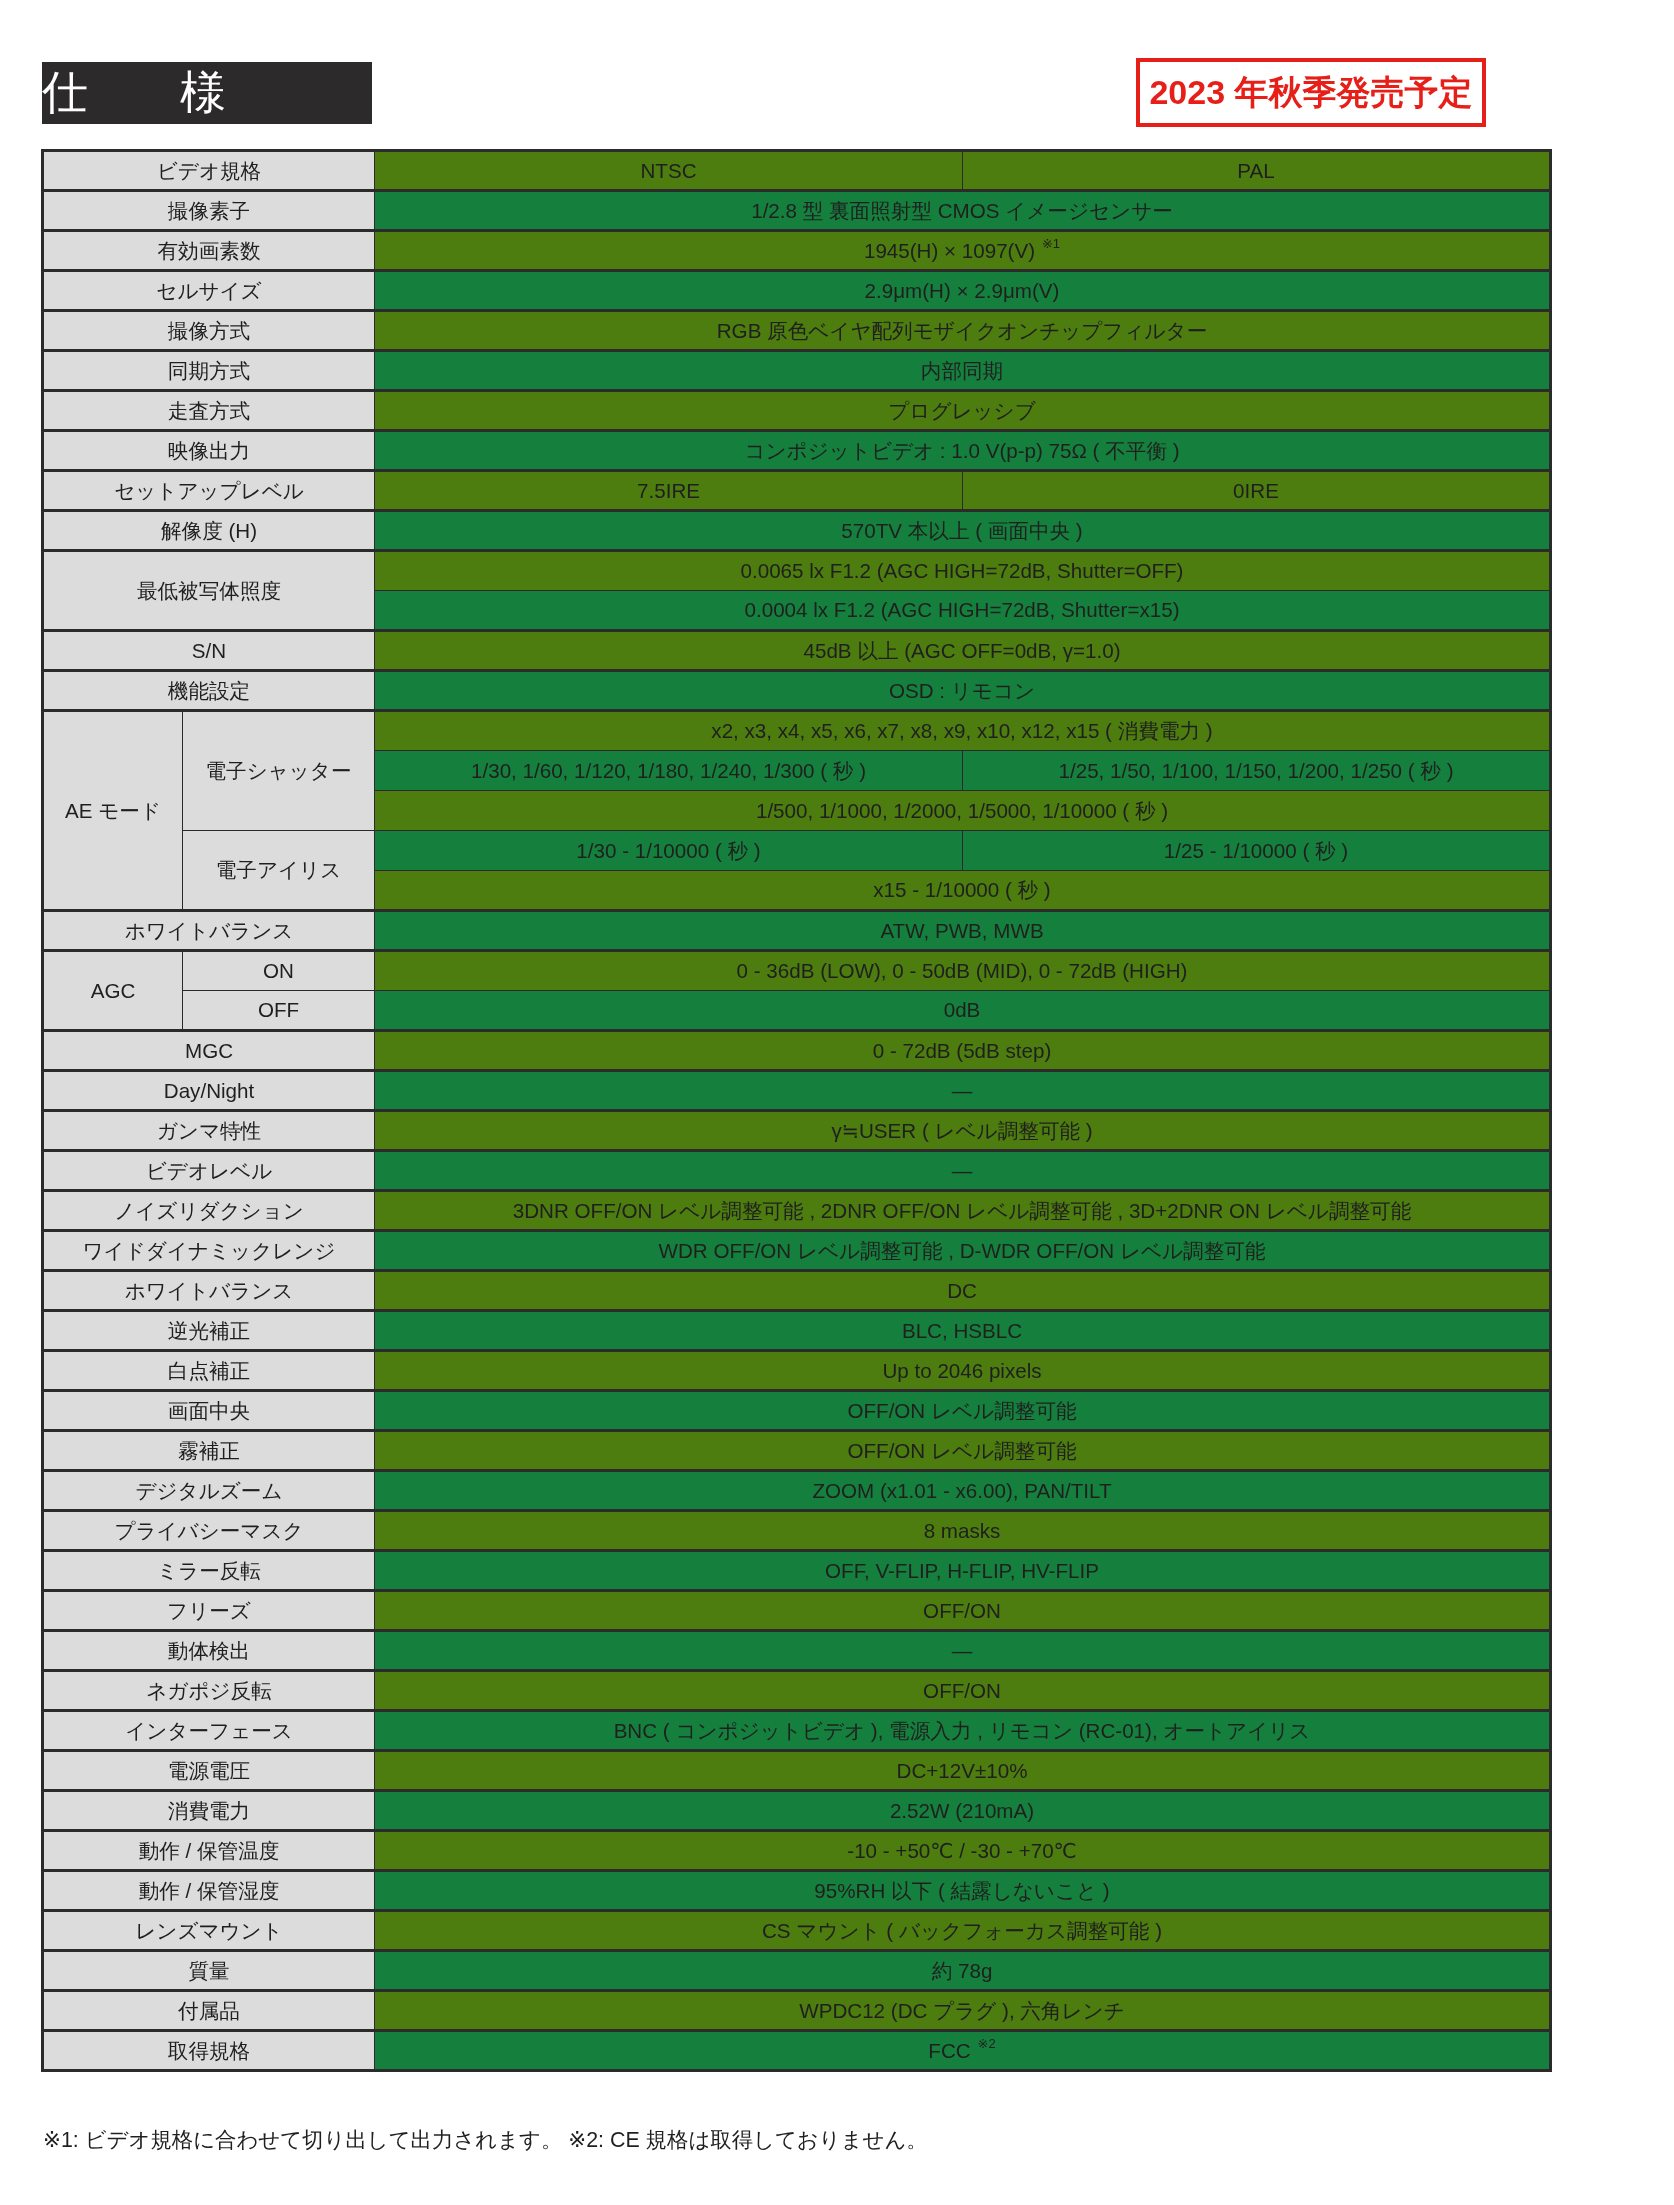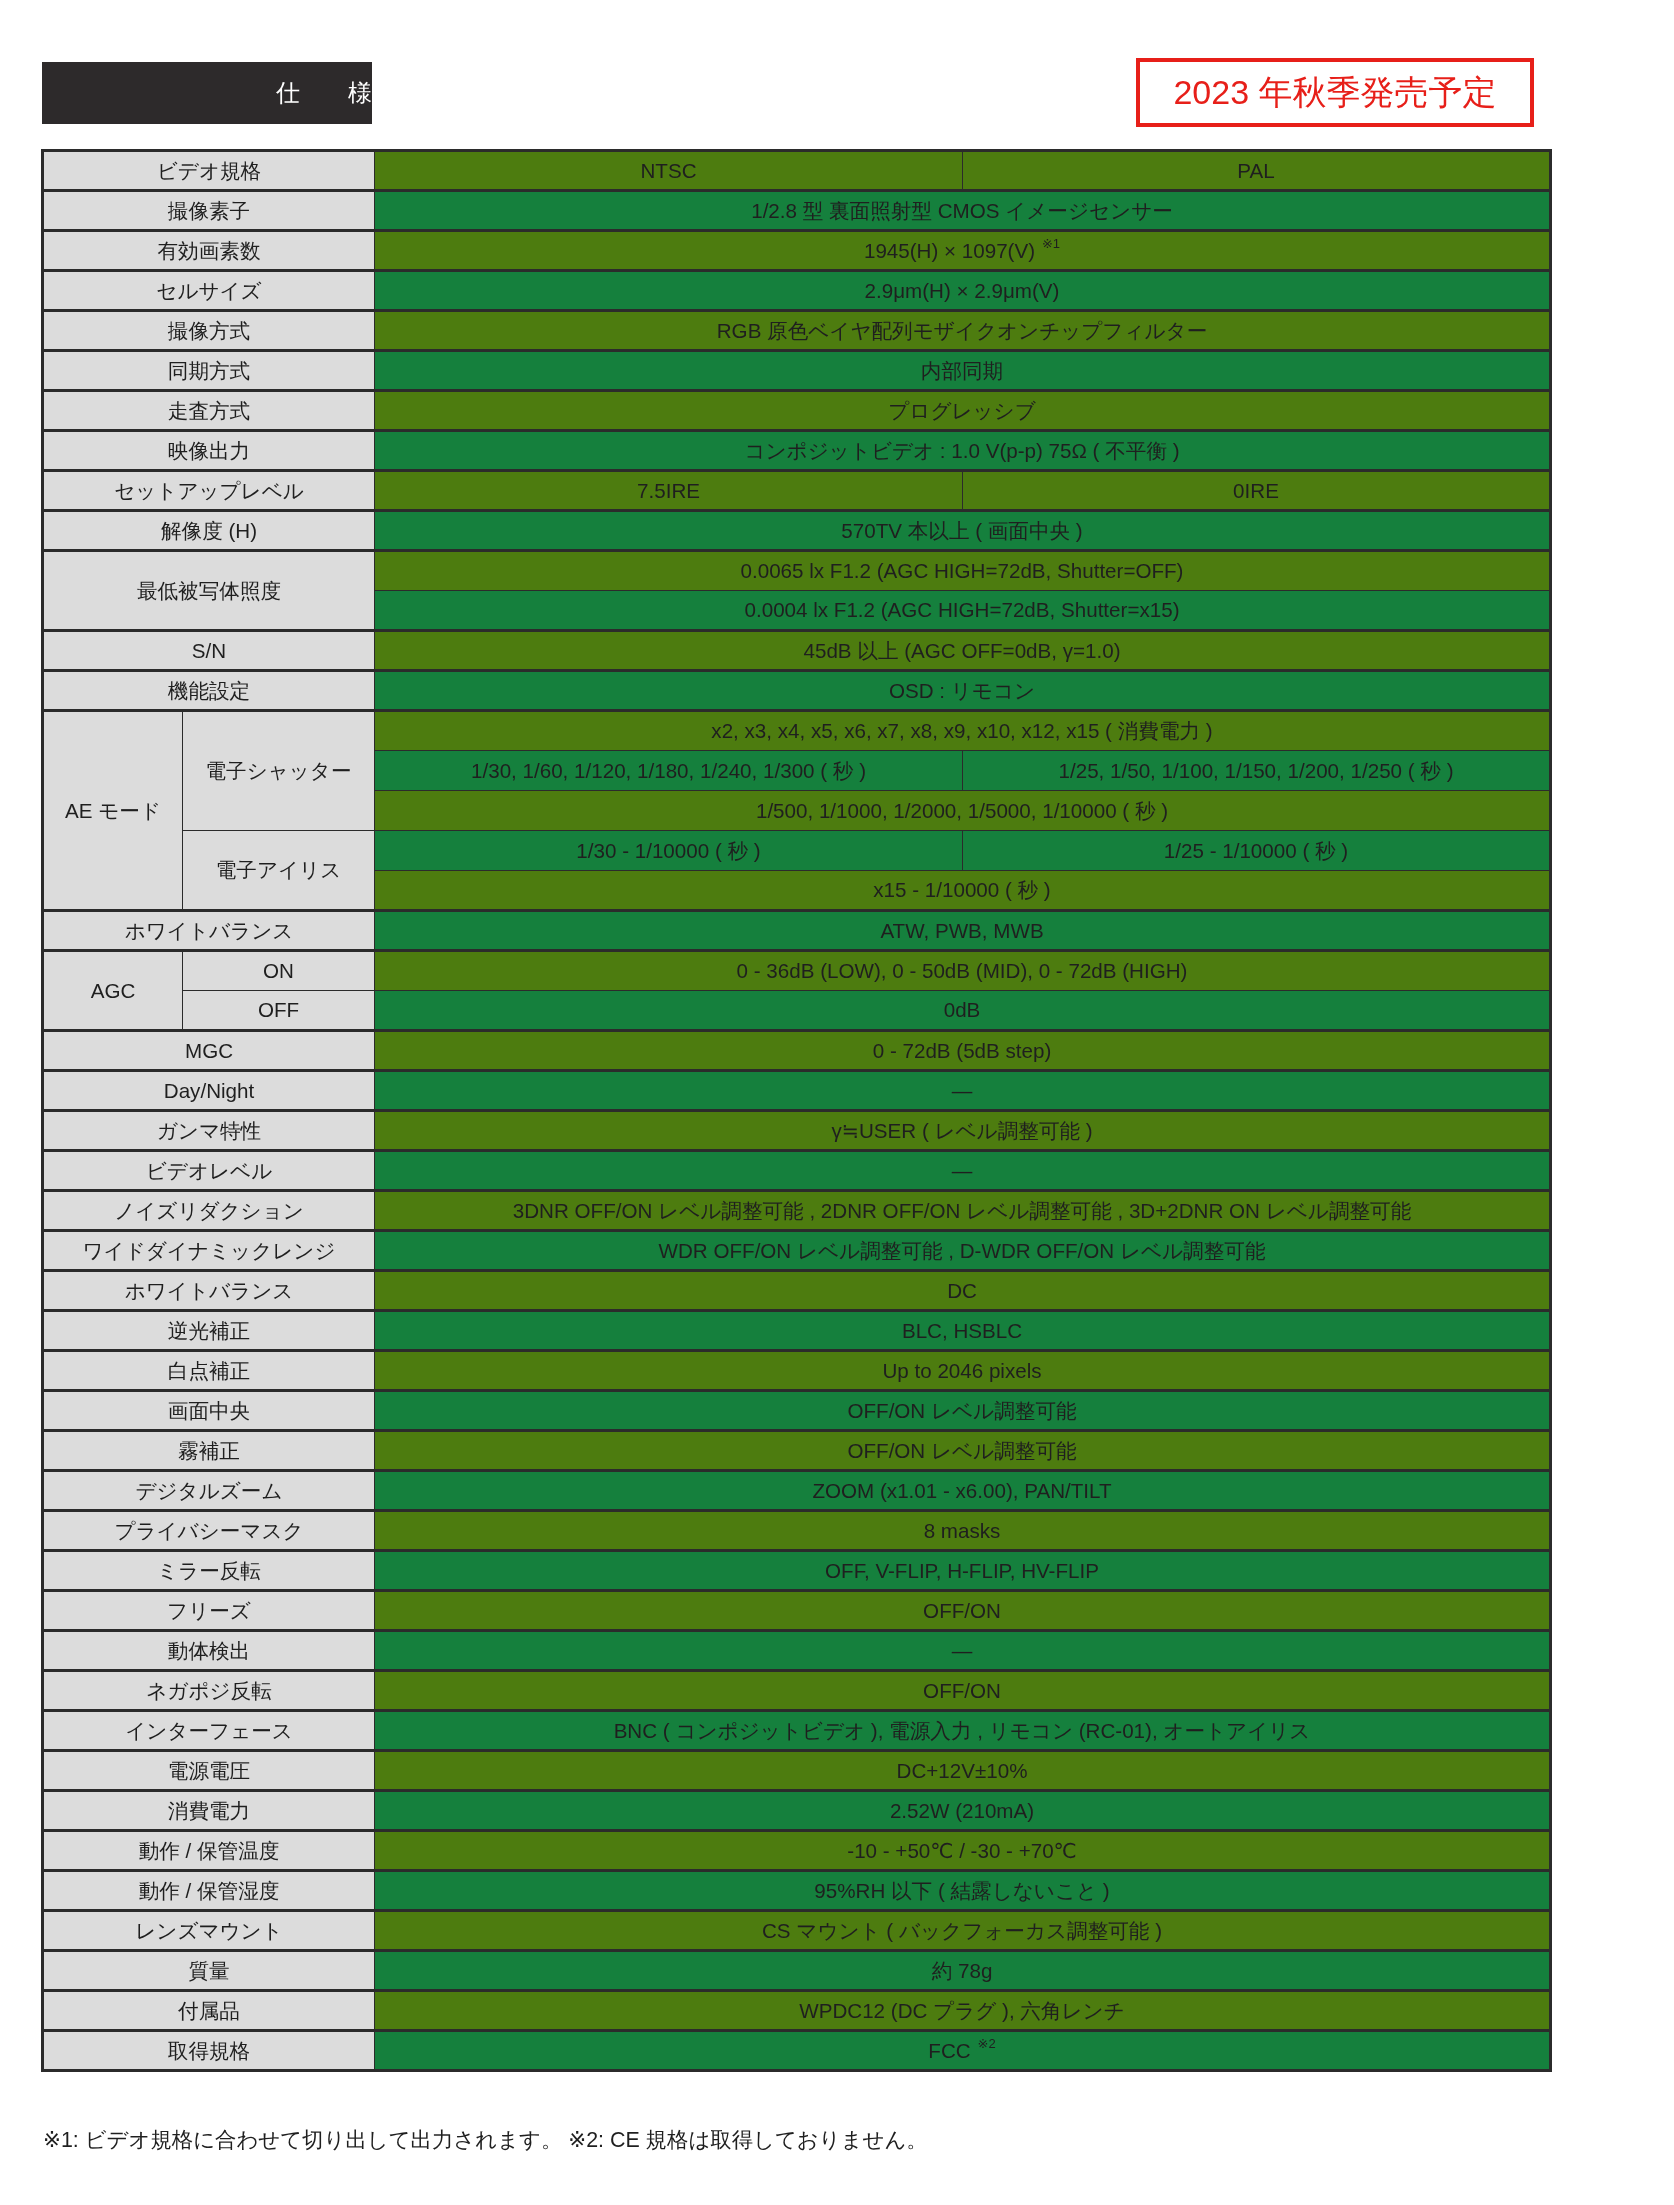--- a/index.html
+++ b/index.html
@@ -7,30 +7,30 @@
     width: 1675px; height: 2205px;
     background: #ffffff;
     font-family: "Liberation Sans", "DejaVu Sans", sans-serif;
     color: #1f1f1f;
     position: relative;
   }
   .title-box {
     position: absolute; left: 42px; top: 62px;
     width: 330px; height: 62px;
     background: #2d2a2b; color: #ffffff;
-    display: flex; align-items: center; justify-content: flex-end;
-    font-size: 24px;
+    display: flex; align-items: center; justify-content: flex-start;
+    font-size: 46px;
   }
   .release-box {
     position: absolute; left: 1136px; top: 58px;
-    width: 398px; height: 69px;
+    width: 350px; height: 69px;
     border: 4.6px solid #e71f19; box-sizing: border-box;
     color: #e71f19;
     display: flex; align-items: center; justify-content: center;
-    font-size: 34px; white-space: nowrap;
+    font-size: 34px; white-space: nowrap; font-weight: bold;
   }
   table.spec {
     position: absolute; left: 41px; top: 149px;
     width: 1509px; height: 1540px;
     border-collapse: collapse; table-layout: fixed;
     border: 3.1px solid #2b2b2b;
   }
   table.spec tr { height: 40px; }
   table.spec td {
     border: 1.5px solid #2b2b2b;

